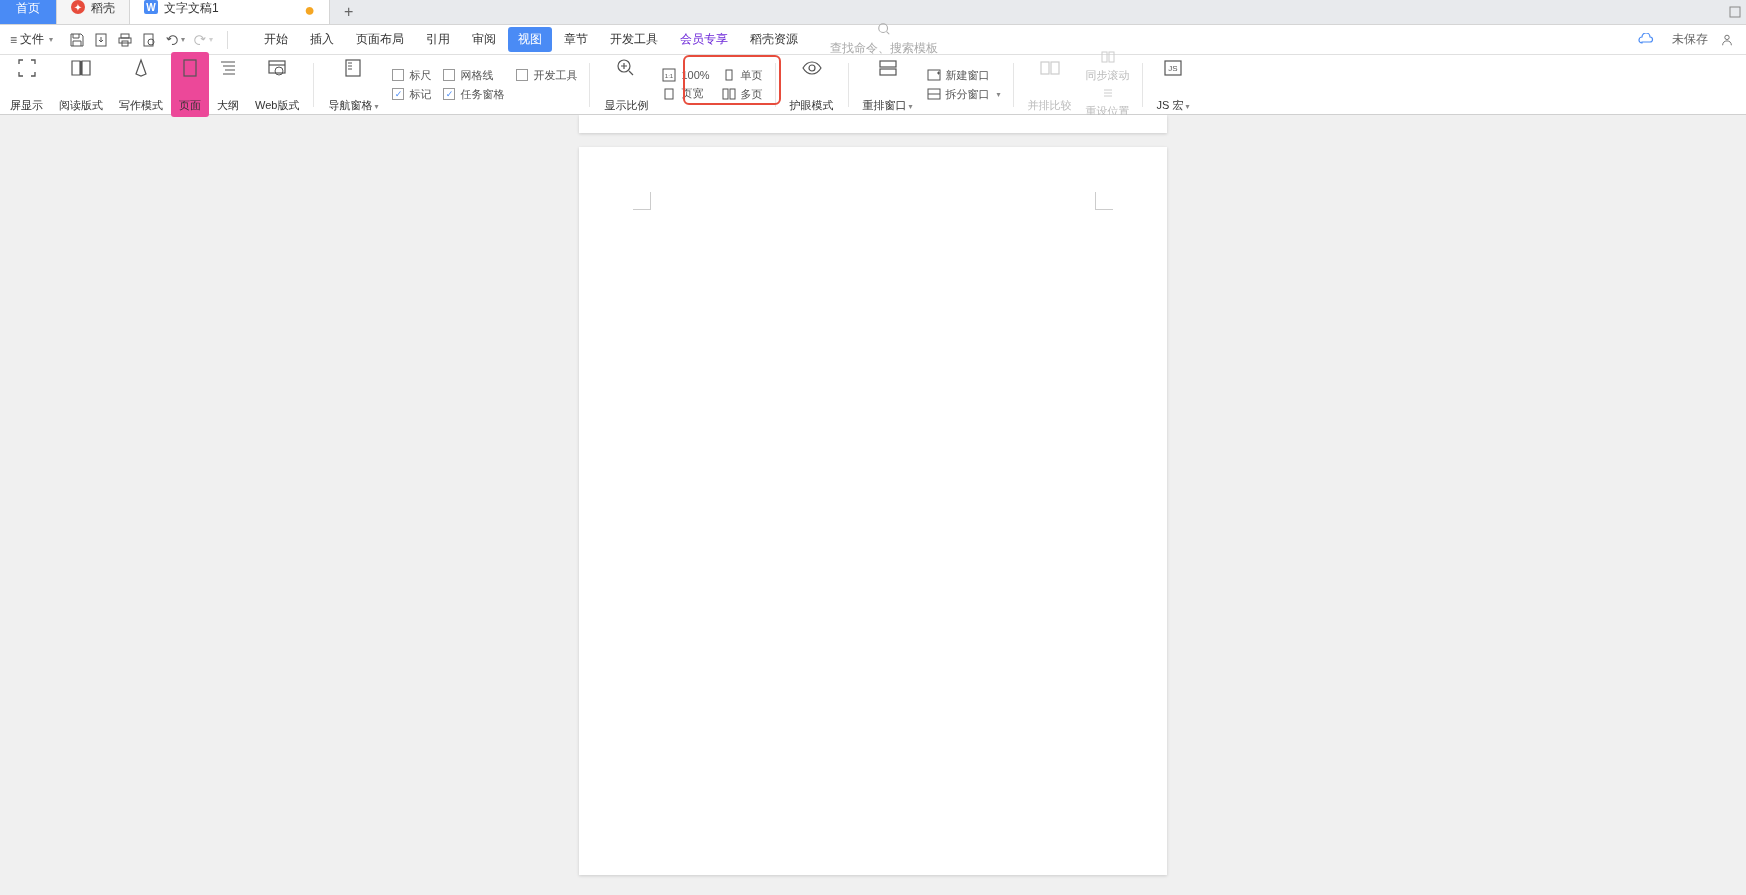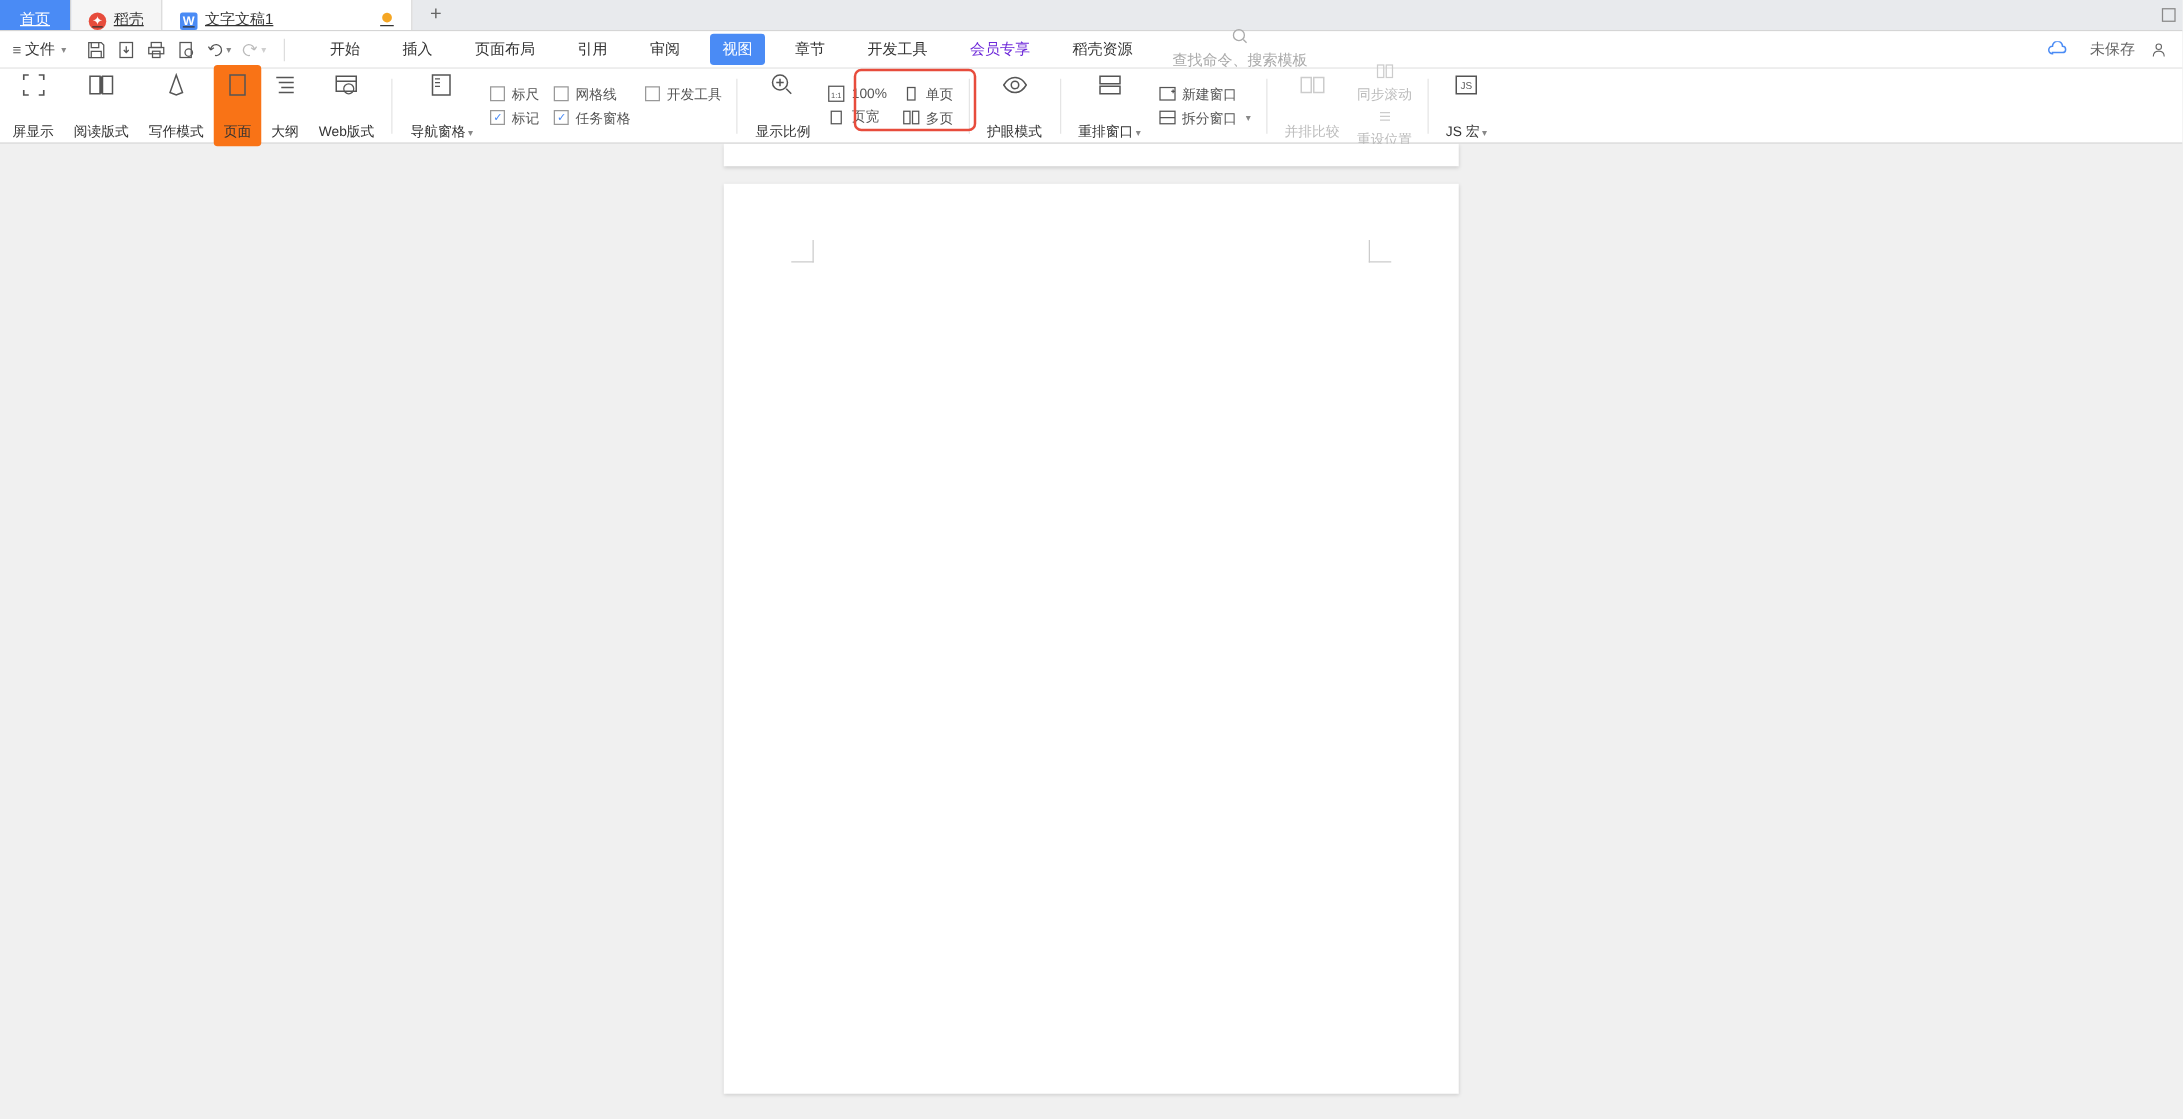--- a/index.html
+++ b/index.html
@@ -1,56 +1,56 @@
 <!DOCTYPE html>
 <html><head>
   <meta charset="utf-8">
   <style>
     * { margin: 0; padding: 0; box-sizing: border-box; }
     body { font-family: "Microsoft YaHei", sans-serif; font-size: 12px; color: #333; background: #f0f0f0; overflow: hidden; height: 895px; width: 1746px; }
     
     
     .tab-bar { height: 25px; background: #e8eaed; display: flex; align-items: stretch; border-bottom: 1px solid #d5d5d5; }
-    .tab { display: flex; align-items: flex-end; padding: 0 14px; gap: 6px; border-right: 1px solid #d5d5d5; cursor: pointer; min-width: 50px; text-decoration: underline; }
+    .tab { display: flex; align-items: flex-start; padding: 0 14px; gap: 6px; border-right: 1px solid #d5d5d5; cursor: pointer; min-width: 50px; }
     .tab.home { background: #4a8bf5; color: #fff; padding: 0 16px; }
     .tab.docker { background: #f5f5f5; }
     .tab.doc { background: #fff; min-width: 200px; position: relative; }
     .tab-icon { width: 16px; height: 16px; display: flex; align-items: center; justify-content: center; font-size: 11px; }
     .doc-icon-w { background: #4a8bf5; color: #fff; border-radius: 2px; font-weight: bold; width: 14px; height: 14px; font-size: 10px; }
     .docker-icon { background: #e74c3c; color: #fff; border-radius: 50%; width: 14px; height: 14px; font-size: 10px; }
     .tab-modified { color: #f5a623; font-size: 18px; margin-left: auto; }
     .tab-add { padding: 0 14px; display: flex; align-items: center; color: #666; cursor: pointer; font-size: 16px; }
     .tab-right { margin-left: auto; display: flex; align-items: center; padding-right: 4px; color: #888; }
     
     
     .menu-bar { height: 30px; background: #fff; display: flex; align-items: center; border-bottom: 1px solid #e0e0e0; padding: 0 4px; }
     .menu-left { display: flex; align-items: center; gap: 2px; }
     .file-menu { display: flex; align-items: center; gap: 3px; padding: 3px 6px; cursor: pointer; }
     .hamburger { font-size: 12px; color: #555; }
     .qat { display: flex; align-items: center; gap: 8px; margin-left: 8px; color: #555; }
     .qat-item { cursor: pointer; display: flex; align-items: center; }
     .qat-sep { width: 1px; height: 18px; background: #ddd; margin: 0 6px; }
     .chevron-small { font-size: 8px; color: #888; margin-left: 2px; }
     
-    .menu-tabs { display: flex; align-items: flex-end; gap: 14px; margin-left: 18px; }
+    .menu-tabs { display: flex; align-items: flex-end; gap: 2px; margin-left: 18px; }
     .menu-tab { padding: 4px 10px; cursor: pointer; border-radius: 3px; color: #333; }
     .menu-tab.active { background: #4a8bf5; color: #fff; }
     .menu-tab.gold { color: #6d28d9; }
     
     .menu-search { display: flex; align-items: center; gap: 4px; margin-left: 20px; color: #aaa; flex-direction: column; }
     .menu-search svg { stroke: #aaa; }
     
     .menu-right { margin-left: auto; display: flex; align-items: center; gap: 12px; padding-right: 8px; color: #666; }
     .menu-right-item { display: flex; align-items: center; gap: 18px; cursor: pointer; }
     .cloud-icon { color: #4a8bf5; }
     
     
     .ribbon { height: 60px; background: #fff; display: flex; align-items: center; padding: 0 2px; border-bottom: 1px solid #d0d0d0; }
     .ribbon-large { display: flex; flex-direction: column; align-items: center; gap: 18px; padding: 4px 8px; cursor: pointer; border-radius: 3px; }
-    .ribbon-large.selected { background: #f97316; }
+    .ribbon-large.selected { background: #ec4899; }
     .ribbon-large .ico { height: 24px; display: flex; align-items: center; justify-content: center; color: #555; }
     .ribbon-large .lbl { font-size: 11px; color: #333; white-space: nowrap; }
     .ribbon-large.disabled { color: #bbb; }
     .ribbon-large.disabled .lbl { color: #bbb; }
     .ribbon-large.disabled .ico { color: #ccc; }
     .ribbon-sep { width: 1px; height: 44px; background: #e5e5e5; margin: 0 6px; }
     
     .ribbon-stack { display: flex; flex-direction: column; gap: 4px; padding: 4px 6px; justify-content: center; height: 100%; }
     .ribbon-small { display: flex; align-items: center; gap: 5px; cursor: pointer; font-size: 11px; color: #555; white-space: nowrap; }
     .ribbon-small.disabled { color: #bbb; flex-direction: column; }

